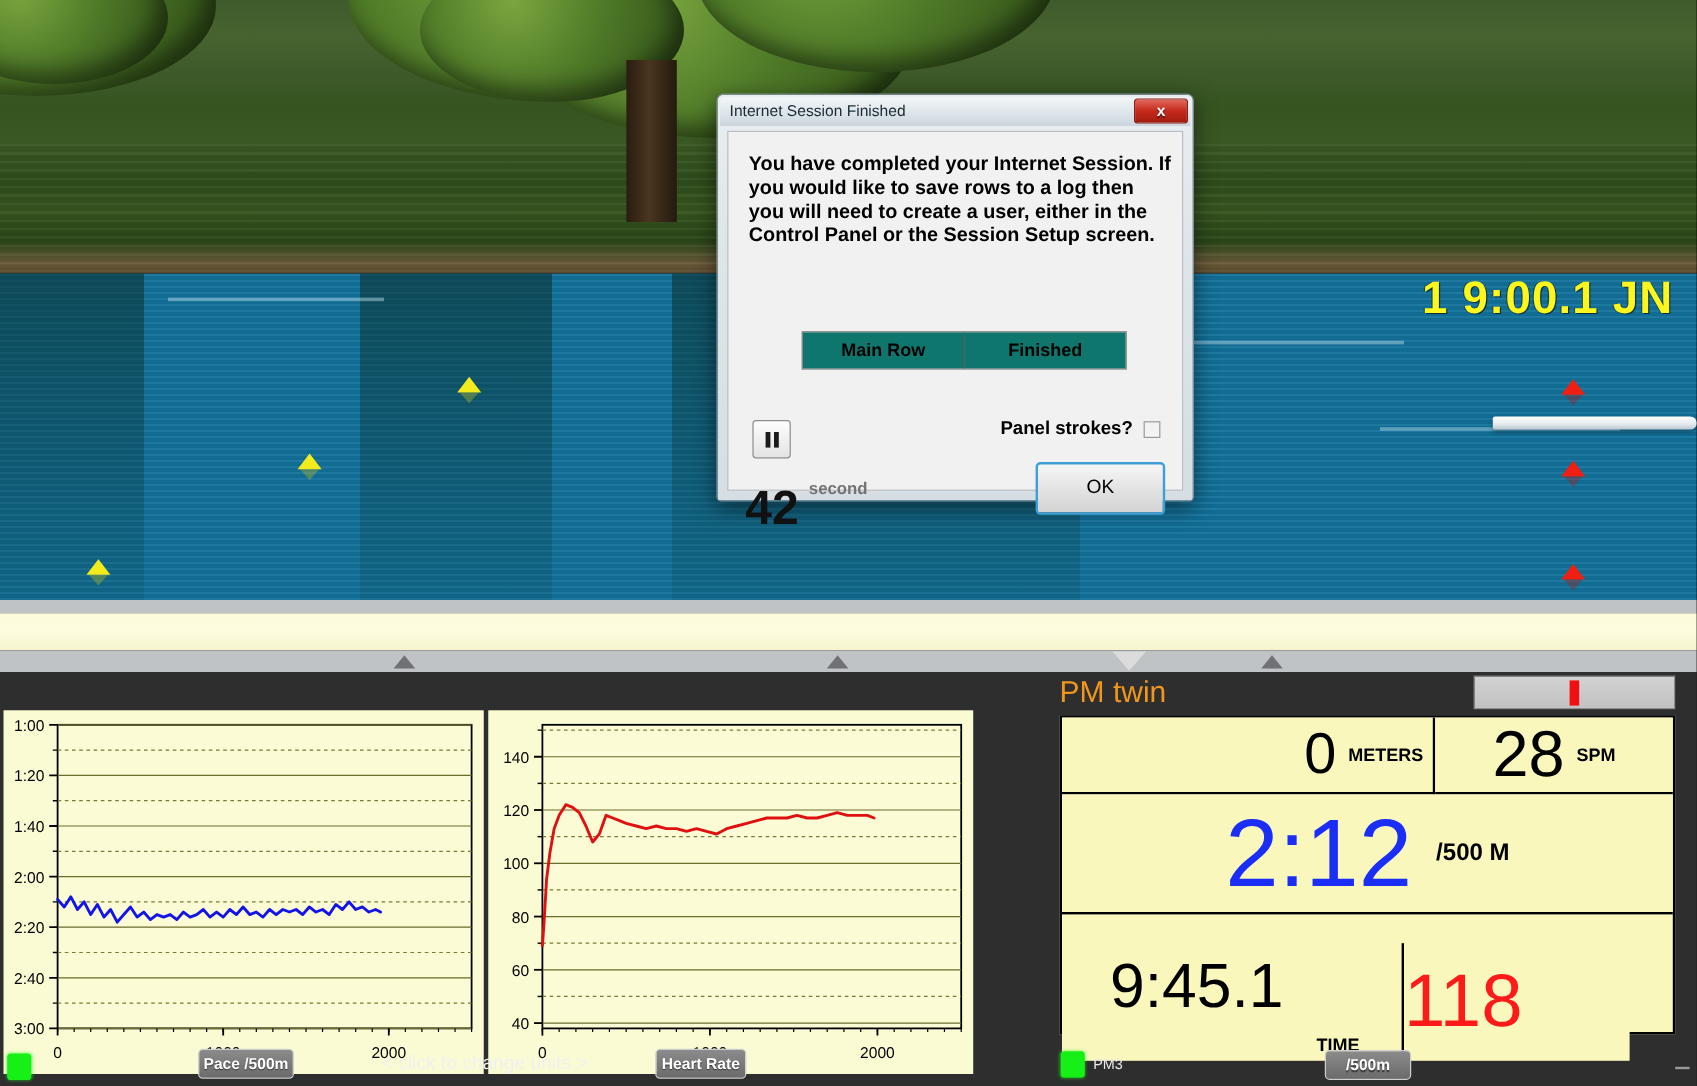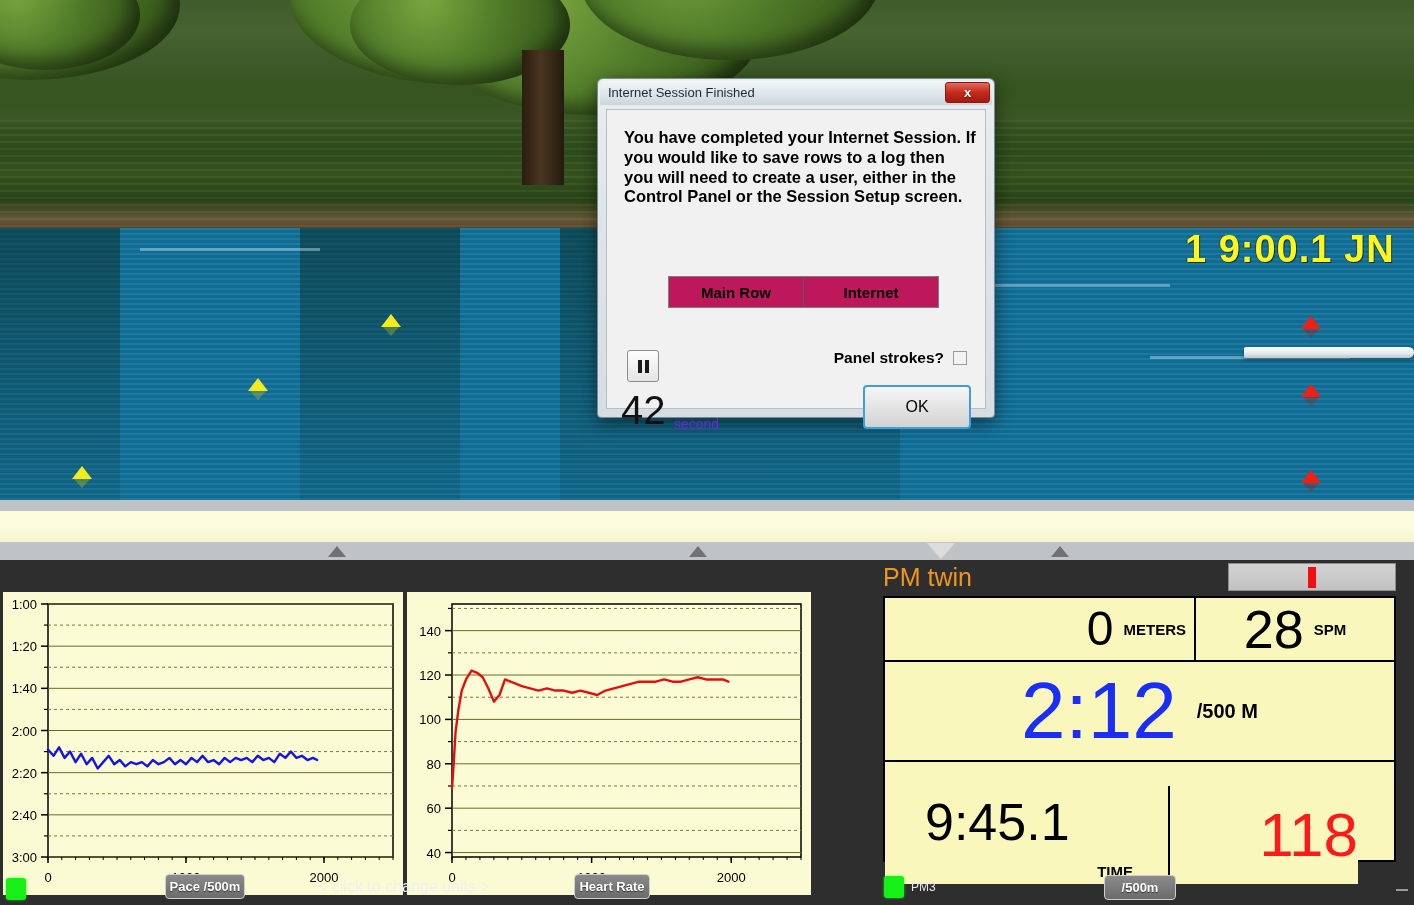--- a/index.html
+++ b/index.html
@@ -167,35 +167,35 @@
   }
   .dlg-msg {
     position:absolute; left:17px; top:18px; width:352px;
     font-size:16.5px; font-weight:bold; color:#000; line-height:1.2;
   }
   .greenpair {
     position:absolute; left:61px; top:166px; width:271px; height:32px;
     border:1px solid #7d7d7d; display:flex;
   }
   .greenpair > div {
-    flex:1; background:#be185d; display:flex; align-items:center; justify-content:center;
+    flex:1; background:#0f766e; display:flex; align-items:center; justify-content:center;
     font-size:15px; font-weight:bold; color:#000;
   }
   .greenpair > div:first-child { border-right:1px solid #5a5a5a; }
   .savelbl { position:absolute; right:41px; top:239px; font-size:15.5px; font-weight:bold; color:#000; }
   .savecb { position:absolute; right:18px; top:241px; width:14px; height:14px;
             background:#f3f3f3; border:1px solid #9a9a9a; }
   .pausebtn {
     position:absolute; left:20px; top:240px; width:32px; height:32px;
     background:linear-gradient(to bottom,#fdfdfd,#e4e4e4); border:1px solid #8d8d8d;
     border-radius:3px; display:flex; align-items:center; justify-content:center; gap:3px;
   }
   .pausebtn i { display:block; width:4px; height:13px; background:#1b1b1b; }
-  .cdnum { position:absolute; left:14px; top:280px; font-size:40px; color:#111; line-height:1; }
-  .cdlbl { position:absolute; left:67px; top:306px; font-size:14px; font-weight:normal; color:#6d28d9; }
+  .cdnum { position:absolute; left:14px; top:294px; font-size:40px; color:#111; line-height:1;font-weight:bold; }
+  .cdlbl { position:absolute; left:67px; top:289px; font-size:14px; font-weight:bold; color:#737373; }
   .okbtn {
     position:absolute; right:14px; top:275px; width:108px; height:44px;
     background:linear-gradient(to bottom,#f6f6f6,#e2e2e2 55%,#d3d3d3);
     border:2px solid #3d9fd6; border-radius:4px;
     font-size:16px; color:#000;
     display:flex; align-items:center; justify-content:center;
   }
   .rt-dash { position:absolute; right:6px; top:889px; width:12px; height:2px; background:#9a9a9a; }
 </style>
 </head>
@@ -417,21 +417,21 @@
       </div>
 
     </div>
 
     <div class="panel-right"></div>
   </div>
 
   <div class="led" style="left:6px;top:878px;"></div>
   <div class="legend-btn" style="left:165px;top:874px;width:80px;height:25px;">Pace /500m</div>
   <div class="hint" style="left:318px;top:878px;">&lt;  click to change units  &gt;</div>
-  <div class="legend-btn" style="left:574px;top:874px;width:76px;height:25px;">Heart Rate</div>
+  <div class="legend-btn" style="left:546px;top:874px;width:76px;height:25px;">Heart Rate</div>
 
   <div class="pm-title">PM twin</div>
   <div class="pm-bar">
     <div class="marker"></div>
   </div>
 
   <div class="pm-grid">
 
     <div class="cellrow" style="height:64px;">
       <div class="cell b-r b-b" style="width:311px;height:64px;display:flex;align-items:center;justify-content:flex-end;padding-right:8px;">
@@ -449,42 +449,42 @@
         <span class="valnum" style="font-size:80px;color:#1a2ef5;">2:12</span>
         <span class="unitlbl" style="font-size:20px;color:#000;margin-left:20px;">/500 M</span>
       </div>
     </div>
 
     <div class="cellrow" style="height:98px;">
       <div class="cell b-r" style="width:285px;height:98px;position:relative;">
         <span class="valnum" style="position:absolute;left:40px;top:10px;font-size:52px;color:#000;">9:45.1</span>
         <span class="unitlbl" style="position:absolute;right:35px;bottom:4px;font-size:15px;color:#000;">TIME</span>
       </div>
-      <div class="cell" style="width:188px;height:98px;display:flex;align-items:center;justify-content:flex-end;">
+      <div class="cell" style="width:188px;height:98px;display:flex;align-items:center;justify-content:flex-start;">
         <span class="valnum" style="font-size:62px;color:#ff1a1a;">118</span>
       </div>
     </div>
   </div>
 
   <div class="led" style="left:884px;top:876px;"></div>
   <div style="position:absolute;left:911px;top:880px;font-size:12px;color:#e8e8e8;">PM3</div>
   <div class="legend-btn" style="left:1104px;top:875px;width:72px;height:25px;">/500m</div>
   <div class="rt-dash"></div>
 
   <div class="dlg">
     <div class="dlg-title">
       <span class="t">Internet Session Finished</span>
       <div class="dlg-close">x</div>
     </div>
     <div class="dlg-body">
       <div class="dlg-msg">You have completed your Internet Session.  If you would like to save rows to a log then you will need to create a user, either in the Control Panel or the Session Setup screen.</div>
 
       <div class="greenpair">
         <div>Main Row</div>
-        <div>Internet</div>
+        <div>Finished</div>
       </div>
 
       <div class="savelbl">Panel strokes?</div>
       <div class="savecb"></div>
 
       <div class="pausebtn">
         <i></i>
           <i></i>
       </div>
       <div class="cdnum">42</div>

